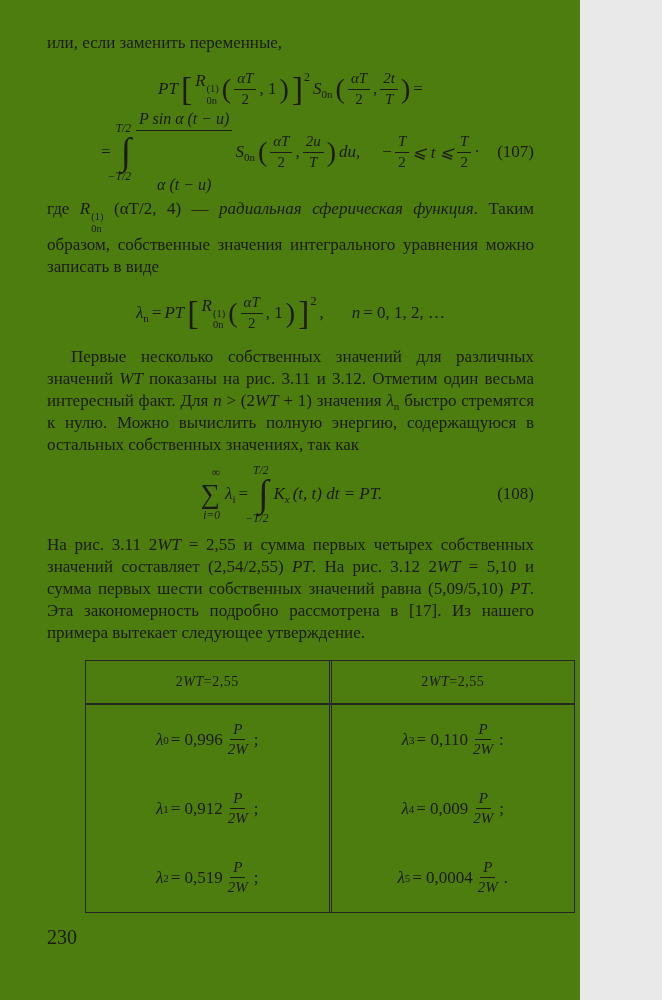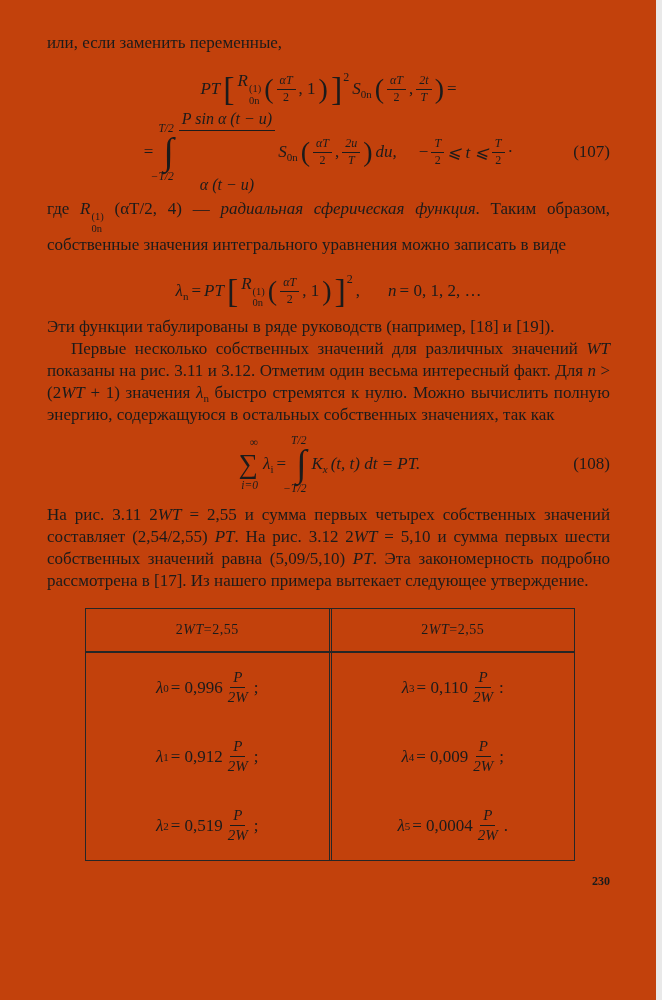--- a/index.html
+++ b/index.html
@@ -1,37 +1,37 @@
 <!DOCTYPE html>
 <html><head>
 <meta charset="utf-8">
 <style>
   html,body{margin:0;padding:0;background:#e9e9e9;}
   .page{
-    width:656px;height:1000px;box-sizing:border-box;overflow:hidden;
-    background:#c2410c;color:#1b1b1b;position:relative;
+    width:580px;height:1000px;box-sizing:border-box;overflow:hidden;
+    background:#4d7c0f;color:#1b1b1b;position:relative;
     font-family:"Liberation Serif","DejaVu Serif",serif;
     padding:32px 46px 0 47px;
   }
   .body{font-size:17px;line-height:22px;text-align:justify;margin:0;}
   .ind{text-indent:24px;}
   .mt8{margin-top:8px;}
   .it{font-style:italic;}
   b{font-weight:bold;}
   sub{font-size:11px;line-height:0;}
   
   .deq{display:flex;justify-content:center;align-items:center;gap:3px;
        position:relative;font-size:17px;white-space:nowrap;}
   .eq1{height:46px;margin-top:12px;}
   .eq2{height:76px;margin-top:2px;}
-  .eqlam{height:50px;margin:10px 0 0;}
+  .eqlam{height:50px;margin:10px 0 8px;}
   .eq108{height:64px;margin:6px 0 8px;}
   .tok{display:inline-block;}
   .fr{display:inline-flex;flex-direction:column;align-items:center;
-      font-size:12px;line-height:1.15;}
+      font-size:15px;line-height:1.15;}
   .fr .n{border-bottom:1px solid #1b1b1b;padding:0 3px 1px;}
   .fr .d{padding-top:1px;}
   .frbig{font-size:16px;gap:44px;}
   .frc{font-size:15px;margin:0 2px;}
   .bd{font-weight:300;line-height:1;}
   .b28{font-size:28px;}
   .b33{font-size:34px;}
   .bsup{font-size:12px;position:relative;top:-12px;margin-left:-2px;}
   .ss{display:inline-flex;flex-direction:column;align-items:flex-start;
       font-size:10.5px;line-height:1.1;font-style:normal;vertical-align:-6px;margin-left:1px;}
@@ -49,21 +49,21 @@
   .th{flex:1;height:42px;display:flex;align-items:center;justify-content:center;
       font-size:14px;letter-spacing:0.5px;}
   .th + .th{border-left:3px double #262626;}
   .trb{display:flex;}
   .tcol{flex:1;display:flex;flex-direction:column;}
   .tcol + .tcol{border-left:3px double #262626;}
   .tc{height:69px;display:flex;align-items:center;justify-content:center;font-size:17px;}
   .cv{margin:0 3px 0 2px;}
   .cp{margin-left:4px;}
   .caption{margin:9px 0 0;text-align:center;font-size:15px;line-height:20px;}
-  .pagenum{margin:13px 0 0;text-align:right;font-size:12px;font-weight:bold;}
+  .pagenum{margin:13px 0 0;text-align:left;font-size:20px;font-weight:normal;}
 </style>
 </head>
 <body>
 
 <div class="page">
 
   <p class="body"><span>или, если заменить переменные,</span></p>
 
   <div class="deq eq1">
     <span class="tok it">PT</span>
@@ -157,21 +157,20 @@
     <span class="tok">, 1</span>
     <span class="bd b28">)</span>
     <span class="bd b33">]</span>
     <span class="bsup">2</span>
     <span class="tok">,</span>
     <span class="sp22"></span>
     <span class="tok it">n</span>
     <span class="tok"> = 0, 1, 2, …</span>
   </div>
 
-  <p class="body"><span>Эти функции табулированы в ряде руководств (например, [18] и [19]).</span></p>
 
   <p class="body ind"><span>Первые несколько собственных значений для различных значений </span><span class="it">WT</span><span> показаны на рис. 3.11 и 3.12. Отметим один весьма интересный факт. Для </span><span class="it">n</span><span> &gt; (2</span><span class="it">WT</span><span> + 1) значения </span><span class="it">λ</span><sub>n</sub><span> быстро стремятся к нулю. Можно вычислить полную энергию, содержащуюся в остальных собственных значениях, так как</span></p>
 
   <div class="deq eq108">
     <span class="lim">
         <span>∞</span>
         <span class="glyphsum">∑</span>
         <span class="it">i=0</span>
       </span>
     <span class="tok"><span class="it">λ</span><sub>i</sub></span>

